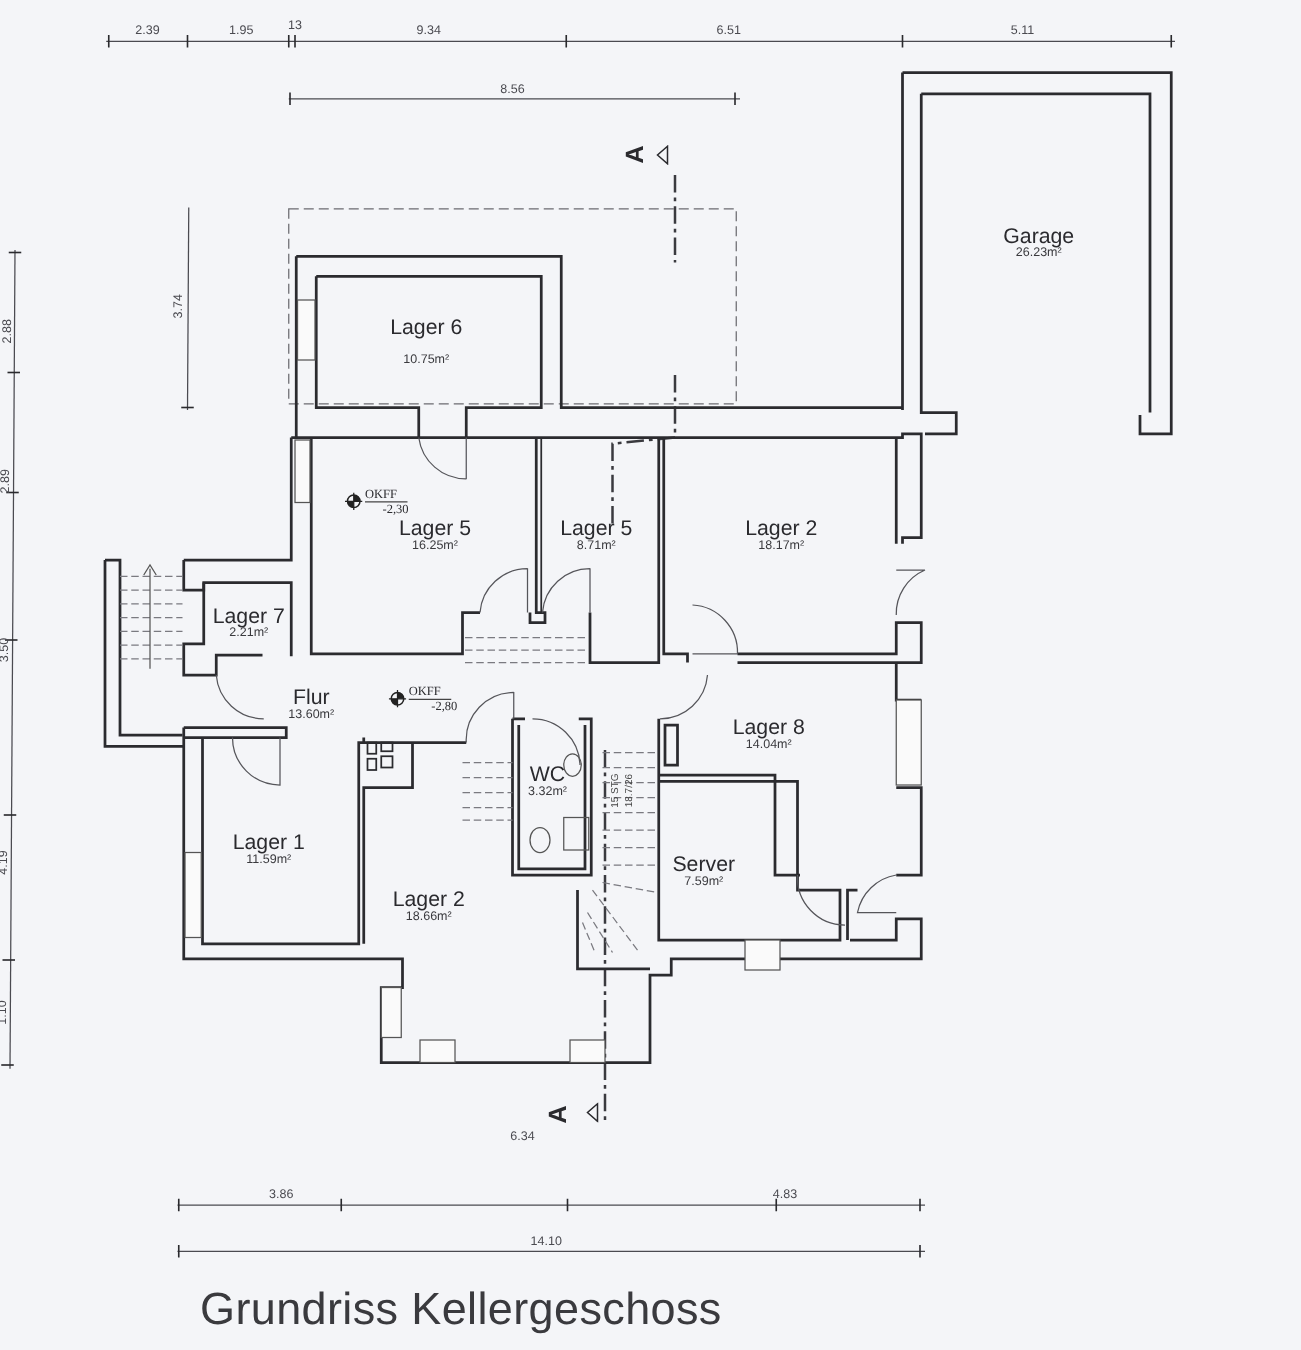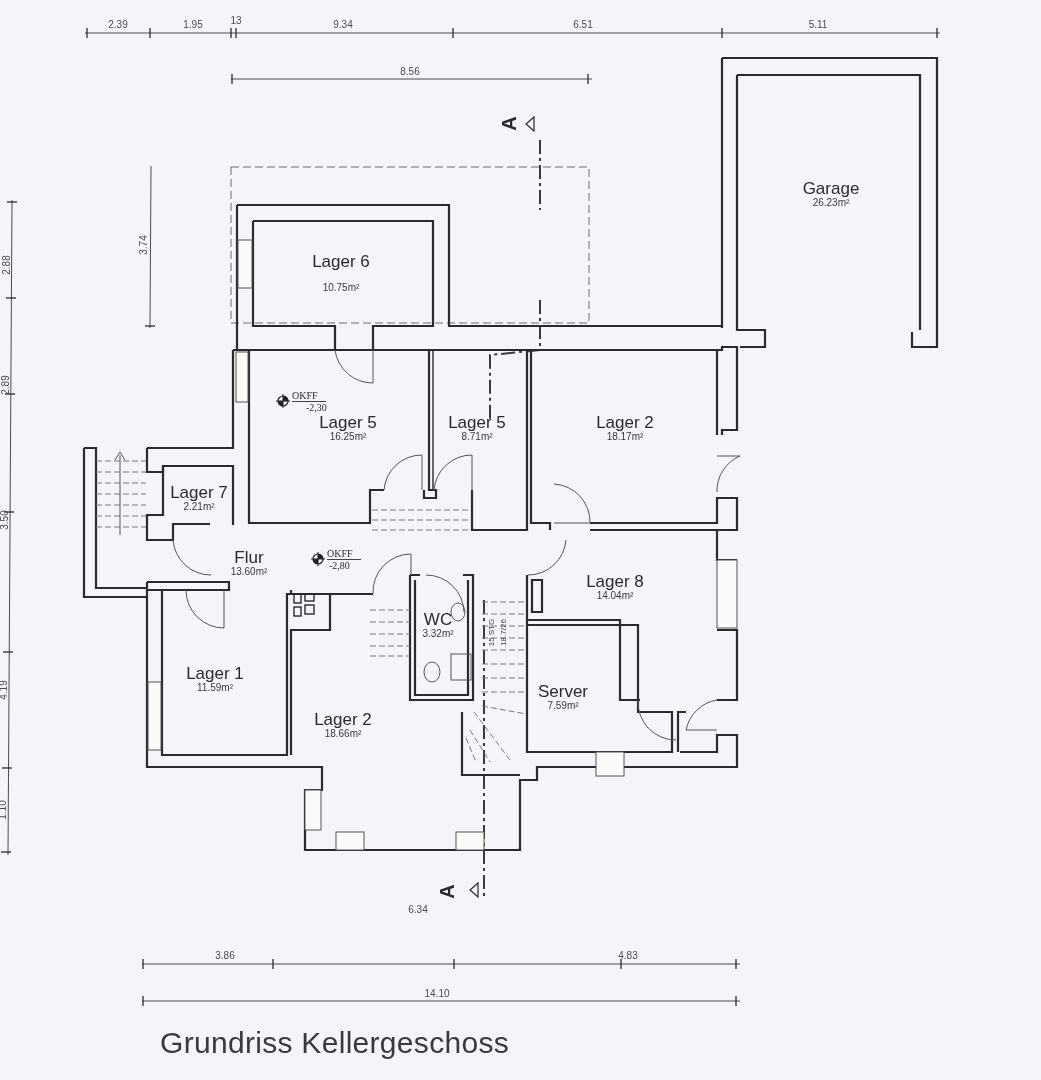--- a/index.html
+++ b/index.html
@@ -22,21 +22,21 @@
   .win { fill: #fafafa; stroke: #555; stroke-width: 1; }
   .dim-label { position: absolute; font-size: 10px; color: #4a4a50; transform: translateX(-50%); white-space: nowrap; }
   .dim-label.vert { transform: translate(-50%, -50%) rotate(-90deg); }
   .room-name { position: absolute; font-size: 17px; color: #2a2a2e; transform: translateX(-50%); white-space: nowrap; }
   .room-area { position: absolute; font-size: 10px; color: #3a3a3e; transform: translateX(-50%); white-space: nowrap; }
   .okff { position: absolute; font-size: 10px; color: #2a2a2e; line-height: 12px; font-family: Liberation Serif, serif; }
   .okff .lvl { display: block; margin-left: 10px; }
   .okff .lbl { border-bottom: 1px solid #444; padding-right: 8px; }
   .section-mark { position: absolute; font-size: 20px; font-weight: bold; color: #2a2a2e; transform: rotate(-90deg); }
   .stair-note { position: absolute; font-size: 8px; color: #444; transform: rotate(-90deg); white-space: nowrap; }
-  .title { position: absolute; left: 160px; top: 1026px; font-size: 30px; color: #3a3a3e; letter-spacing: 0.3px; }
+  .title { position: absolute; left: 160px; top: 1026px; font-size: 36px; color: #3a3a3e; letter-spacing: 0.3px; }
 </style>
 </head>
 <body>
 
 <svg id="plan" viewBox="0 0 1041 1080">
 
   <g>
     <line class="dim-line" x1="85" y1="33" x2="940" y2="33"></line>
     <line class="tick" x1="87" y1="28" x2="87" y2="38"></line>
     <line class="tick" x1="150" y1="28" x2="150" y2="38"></line>
@@ -246,21 +246,21 @@
   <span class="lvl" style="margin-left:28px">-2,30</span>
 </div>
 <div class="okff" style="left:313px;top:548px">
   <svg width="14" height="14" style="position:absolute;left:-2px;top:4px">
     <circle cx="7" cy="7" r="5" fill="none" stroke="#222" stroke-width="1.2"></circle>
     <path d="M7 2 A5 5 0 0 1 12 7 L7 7 Z M7 12 A5 5 0 0 1 2 7 L7 7 Z" fill="#222"></path>
     <line x1="0" y1="7" x2="14" y2="7" stroke="#222"></line>
       <line x1="7" y1="0" x2="7" y2="14" stroke="#222"></line>
   </svg>
   <span class="lbl" style="margin-left:14px">OKFF</span>
-  <span class="lvl" style="margin-left:16px">-2,80</span>
+  <span class="lvl" style="margin-left:32px">-2,80</span>
 </div>
 
 <span class="section-mark" style="left:502px;top:112px">A</span>
 <svg style="position:absolute;left:524px;top:116px" width="12" height="16">
     <path d="M10 1 L2 8 L10 15 Z" fill="none" stroke="#2a2a2e" stroke-width="1.2"></path>
   </svg>
 <span class="section-mark" style="left:440px;top:880px">A</span>
 <svg style="position:absolute;left:468px;top:882px" width="12" height="16">
     <path d="M10 1 L2 8 L10 15 Z" fill="none" stroke="#2a2a2e" stroke-width="1.2"></path>
   </svg>

